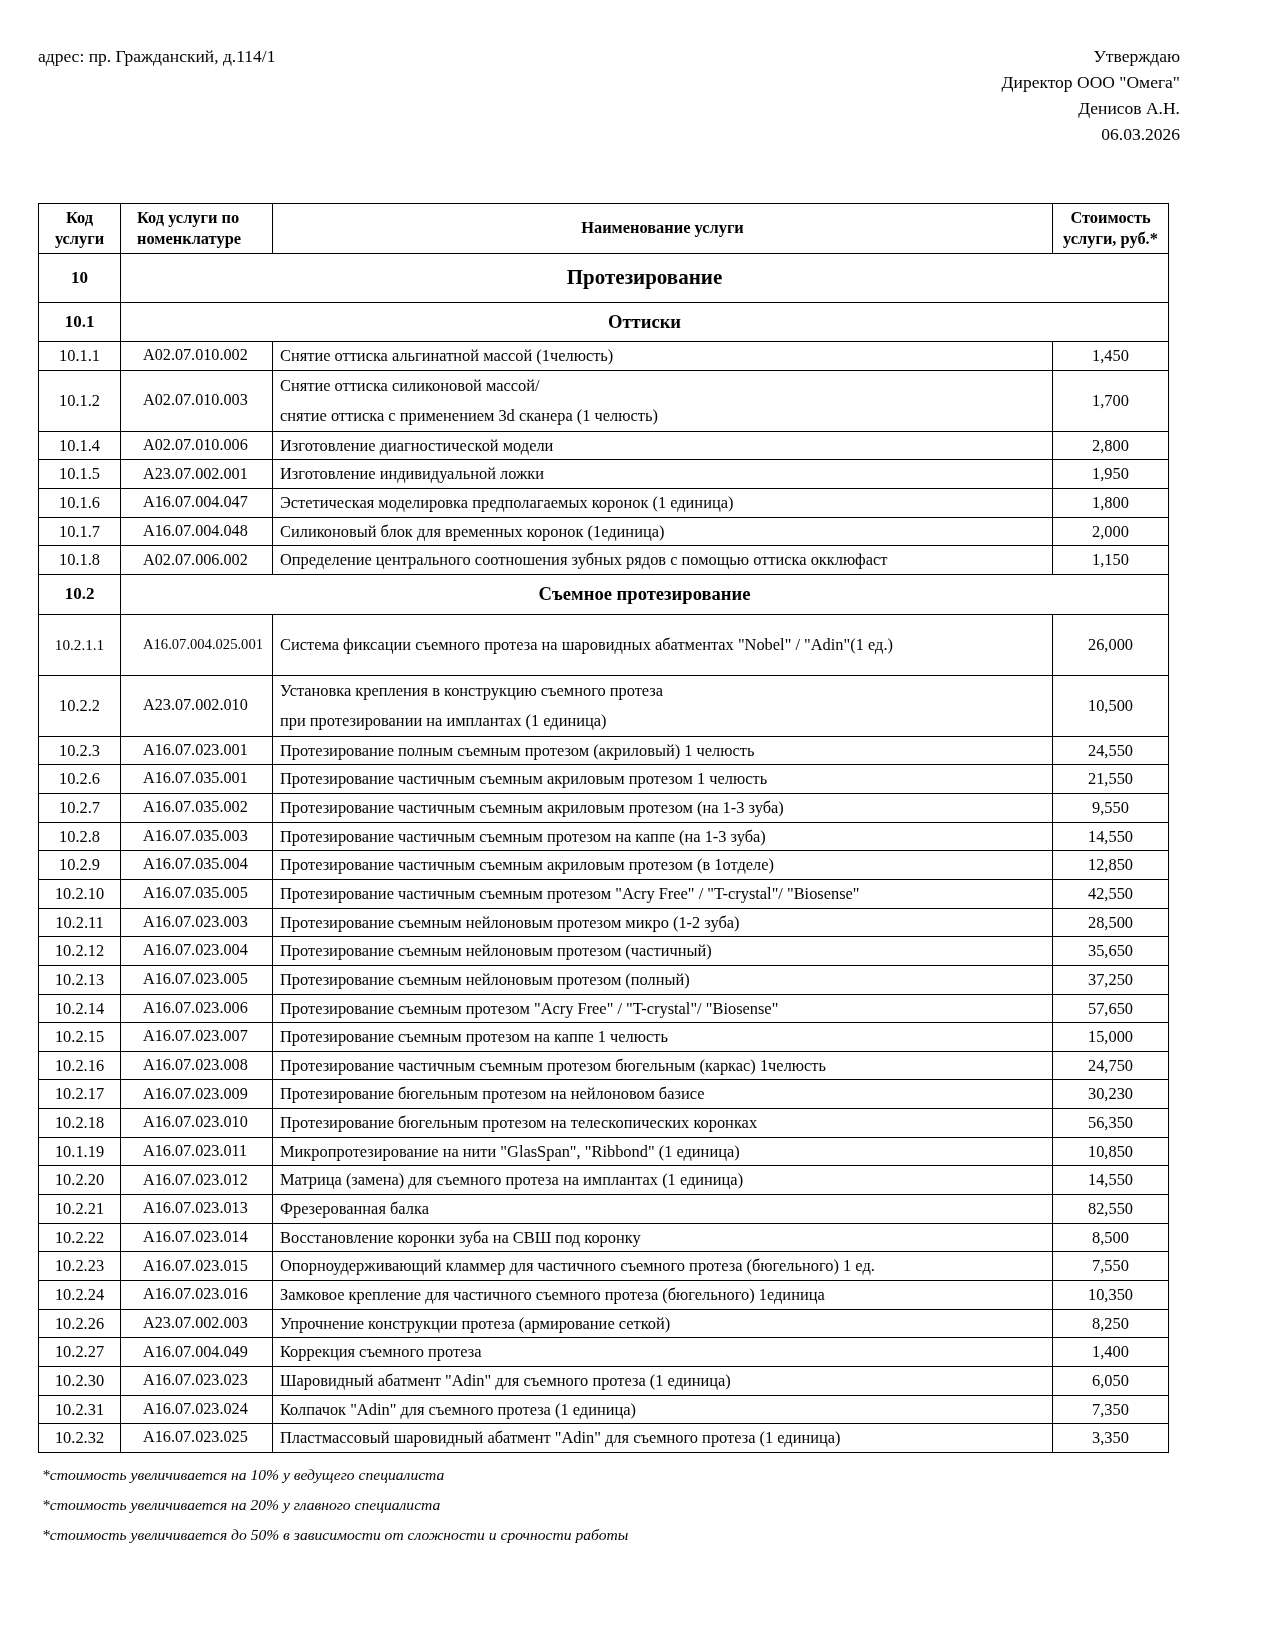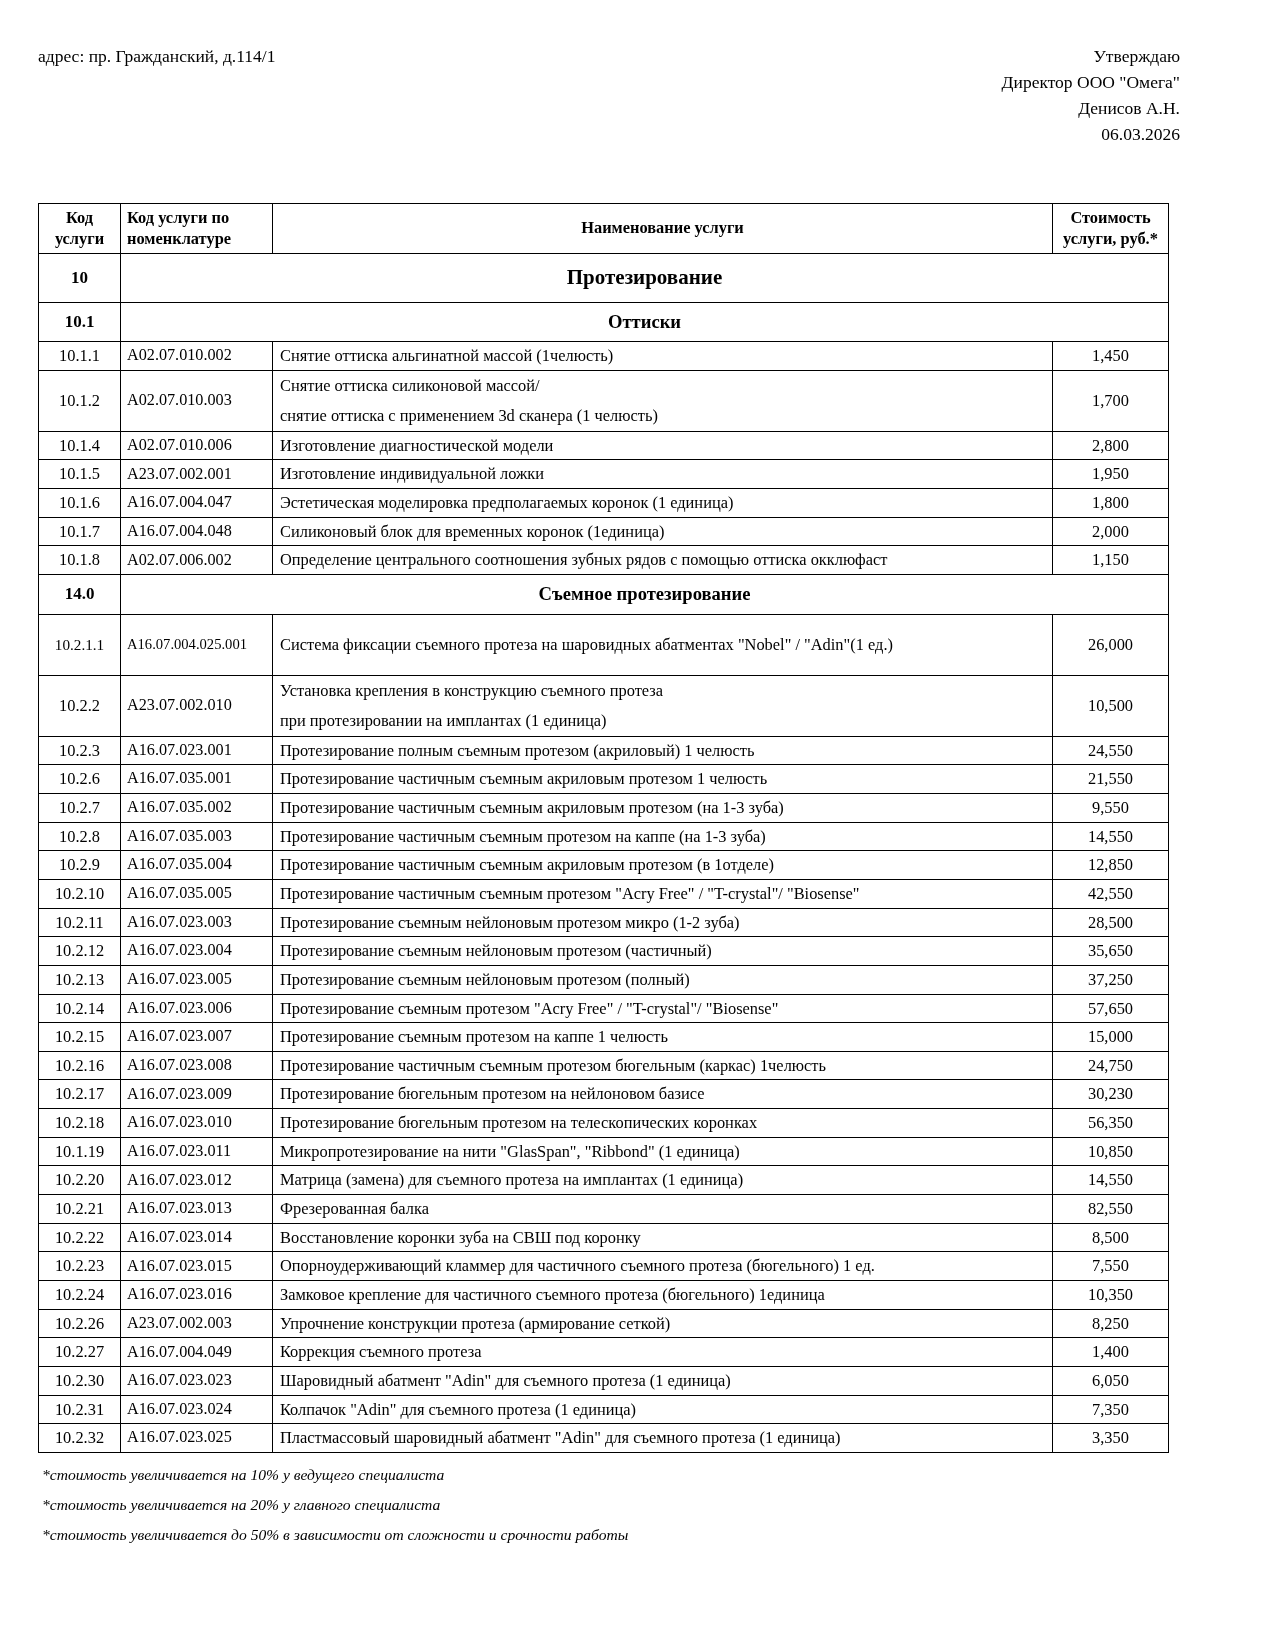--- a/index.html
+++ b/index.html
@@ -64,21 +64,21 @@
 
   thead th {
     text-align: center;
     font-weight: bold;
     font-size: 15.2px;
     line-height: 1.35;
     padding: 6px 4px;
   }
   thead th.th-left {
     text-align: left;
-    padding-left: 6px;
+    padding-left: 16px;
   }
 
   
   tr.group-row td {
     text-align: center;
     font-weight: bold;
   }
   tr.group-row td.g-code {
     font-size: 17px;
   }
@@ -96,21 +96,21 @@
   td.cell-code {
     text-align: center;
     font-size: 16.4px;
     white-space: nowrap;
   }
   td.cell-code.narrow { font-size: 15.2px; }
   td.cell-nomen {
     text-align: left;
     font-size: 16.2px;
     white-space: nowrap;
-    padding-left: 6px;
+    padding-left: 22px;
   }
   td.cell-nomen.narrow { font-size: 14.6px; }
   td.cell-name {
     text-align: left;
     padding-left: 7px;
   }
   td.cell-price {
     text-align: center;
     white-space: nowrap;
   }
@@ -211,21 +211,21 @@
           <td class="cell-name">Силиконовый блок для временных коронок (1единица)</td>
           <td class="cell-price">2,000</td>
         </tr>
         <tr>
           <td class="cell-code">10.1.8</td>
           <td class="cell-nomen">А02.07.006.002</td>
           <td class="cell-name">Определение центрального соотношения зубных рядов с помощью оттиска окклюфаст</td>
           <td class="cell-price">1,150</td>
         </tr>
         <tr class="group-row group-lvl2">
-          <td class="g-code">14.0</td>
+          <td class="g-code">10.2</td>
           <td class="g-title" colspan="3">Съемное протезирование</td>
         </tr>
         <tr class="tall">
           <td class="cell-code narrow">10.2.1.1</td>
           <td class="cell-nomen narrow">А16.07.004.025.001</td>
           <td class="cell-name">Система фиксации съемного протеза на шаровидных абатментах "Nobel" / "Adin"(1 ед.)</td>
           <td class="cell-price">26,000</td>
         </tr>
         <tr class="tall">
           <td class="cell-code">10.2.2</td>

